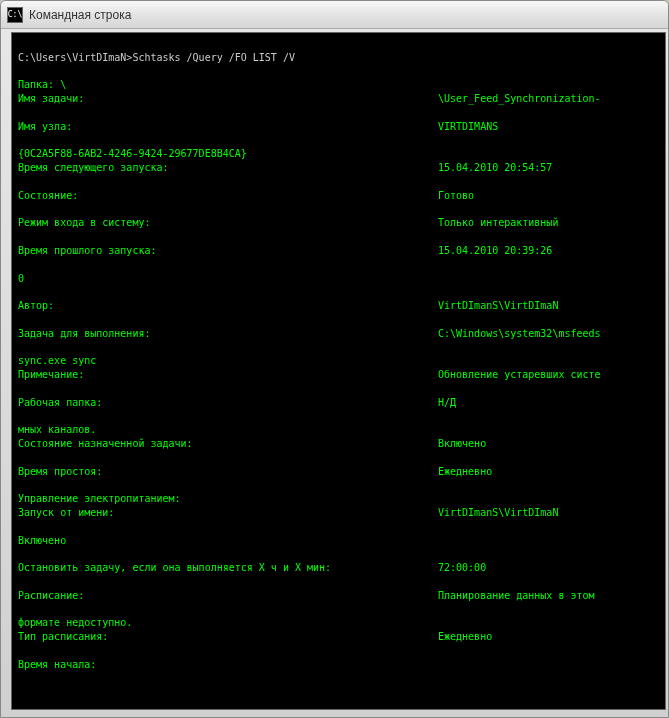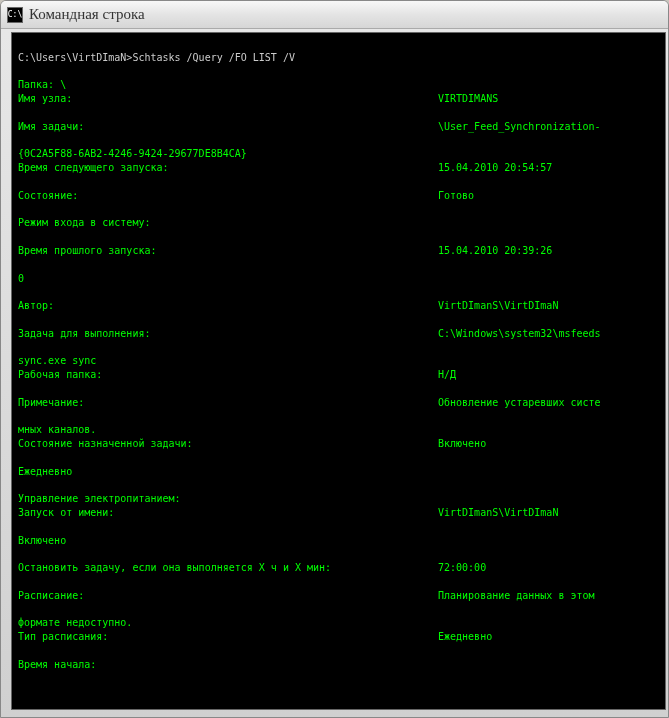--- a/index.html
+++ b/index.html
@@ -34,24 +34,23 @@
       border: 1px solid #666;
       margin-right: 6px;
       display: flex;
       align-items: center;
       justify-content: center;
       font-size: 8px;
       color: #fff;
       font-family: monospace;
     }
     .title-text {
-      font-size: 15px;
+      font-size: 12px;
       color: #333;
       flex: 1;
-      font-family: Liberation Serif, serif;
     }
     .console {
       width: calc(100% - 12px);
       height: calc(100% - 38px);
       margin: 3px 6px 6px 10px;
       background: #000;
       border: 1px solid #666;
       padding: 4px 6px;
       overflow-y: auto;
       font-family: "Lucida Console", Consolas, monospace;
@@ -76,36 +75,36 @@
 
 <div class="window">
   <div class="titlebar">
     <div class="app-icon">C:\</div>
     <div class="title-text">Командная строка</div>
   </div>
   <div class="console">
 <span class="prompt-line">C:\Users\VirtDImaN&gt;Schtasks /Query /FO LIST /V</span>
 <span></span>
 <span>Папка: \</span>
+<div class="row"><span class="label">Имя задачи:</span><span class="value">\User_Feed_Synchronization-</span></div>
 <div class="row"><span class="label">Имя узла:</span><span class="value">VIRTDIMANS</span></div>
-<div class="row"><span class="label">Имя задачи:</span><span class="value">\User_Feed_Synchronization-</span></div>
 <span>{0C2A5F88-6AB2-4246-9424-29677DE8B4CA}</span>
 <div class="row"><span class="label">Время следующего запуска:</span><span class="value">15.04.2010 20:54:57</span></div>
 <div class="row"><span class="label">Состояние:</span><span class="value">Готово</span></div>
-<div class="row"><span class="label">Режим входа в систему:</span></div>
+<div class="row"><span class="label">Режим входа в систему:</span><span class="value">Только интерактивный</span></div>
 <div class="row"><span class="label">Время прошлого запуска:</span><span class="value">15.04.2010 20:39:26</span></div>
 <div class="row"><span class="value">0</span></div>
 <div class="row"><span class="label">Автор:</span><span class="value">VirtDImanS\VirtDImaN</span></div>
 <div class="row"><span class="label">Задача для выполнения:</span><span class="value">C:\Windows\system32\msfeeds</span></div>
 <span>sync.exe sync</span>
+<div class="row"><span class="label">Примечание:</span><span class="value">Обновление устаревших систе</span></div>
 <div class="row"><span class="label">Рабочая папка:</span><span class="value">Н/Д</span></div>
-<div class="row"><span class="label">Примечание:</span><span class="value">Обновление устаревших систе</span></div>
 <span>мных каналов.</span>
 <div class="row"><span class="label">Состояние назначенной задачи:</span><span class="value">Включено</span></div>
-<div class="row"><span class="value">Ежедневно</span></div>
+<div class="row"><span class="label">Время простоя:</span><span class="value">Ежедневно</span></div>
 <span>Управление электропитанием:</span>
 <div class="row"><span class="label">Запуск от имени:</span><span class="value">VirtDImanS\VirtDImaN</span></div>
 <div class="row"><span class="value">Включено</span></div>
 <div class="row"><span class="label">Остановить задачу, если она выполняется X ч и X мин:</span><span class="value">72:00:00</span></div>
 <div class="row"><span class="label">Расписание:</span><span class="value">Планирование данных в этом</span></div>
 <span>формате недоступно.</span>
 <div class="row"><span class="label">Тип расписания:</span><span class="value">Ежедневно</span></div>
 <div class="row"><span class="label">Время начала:</span></div>
 
 

